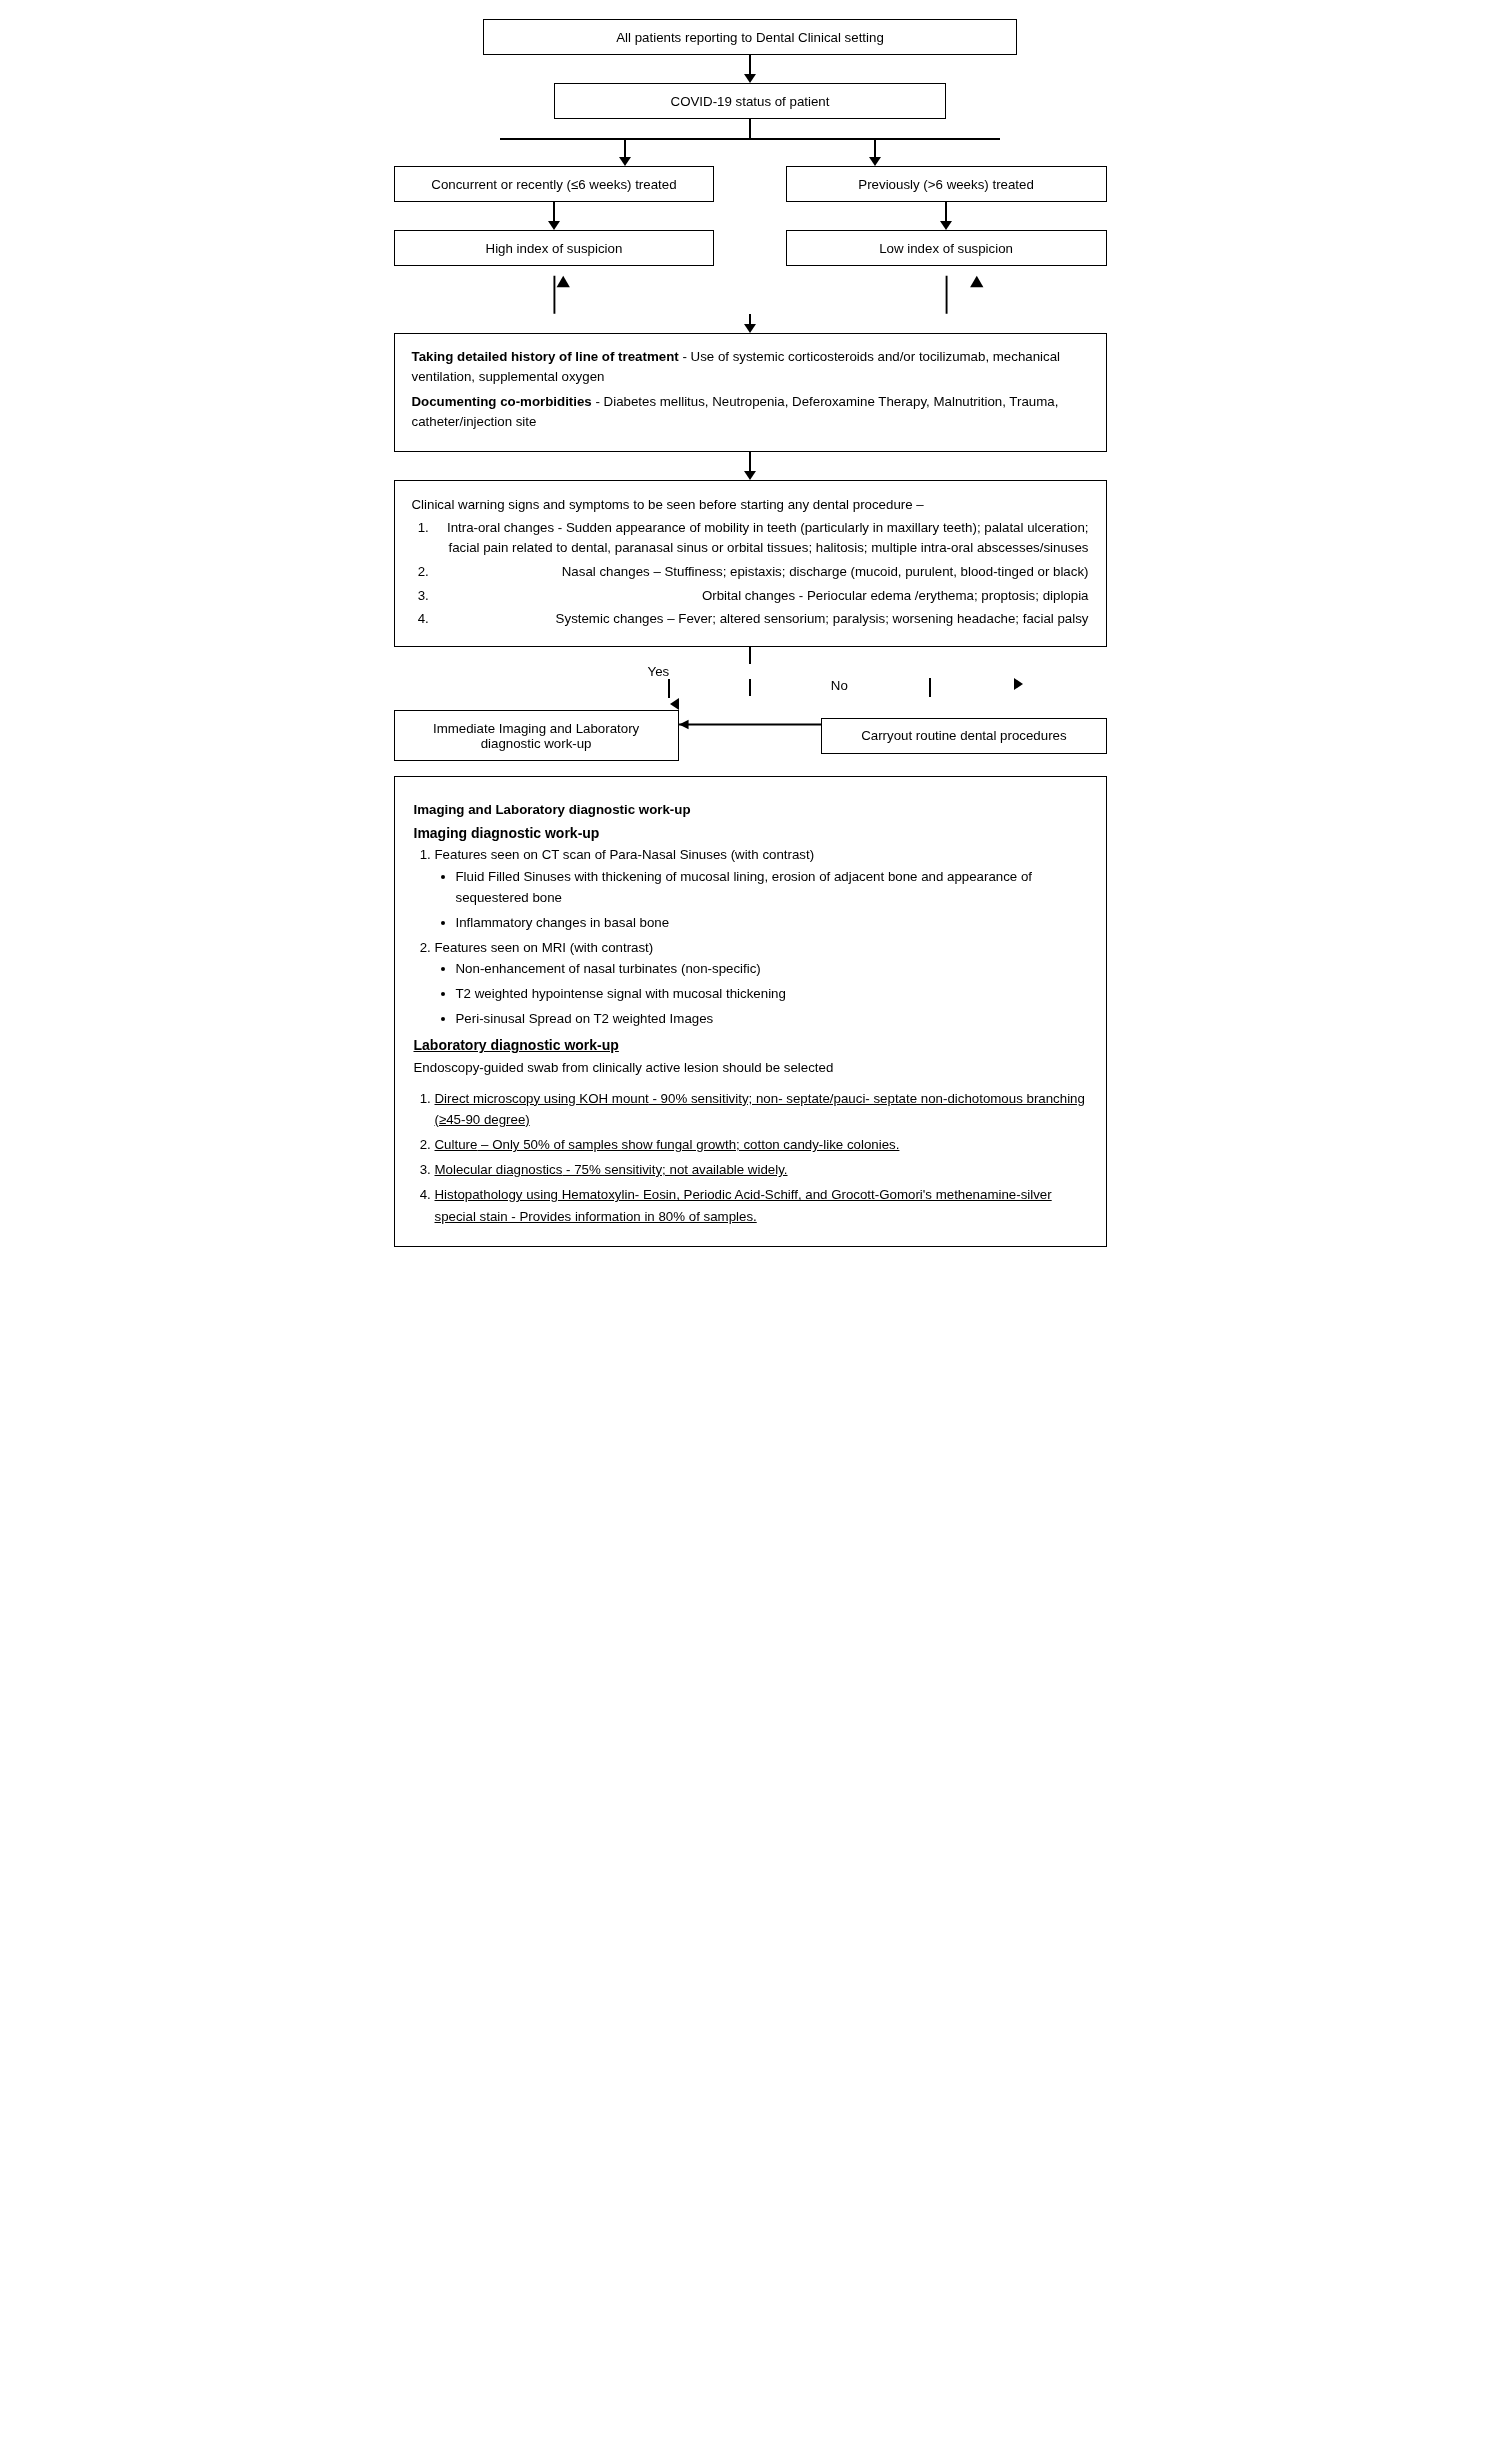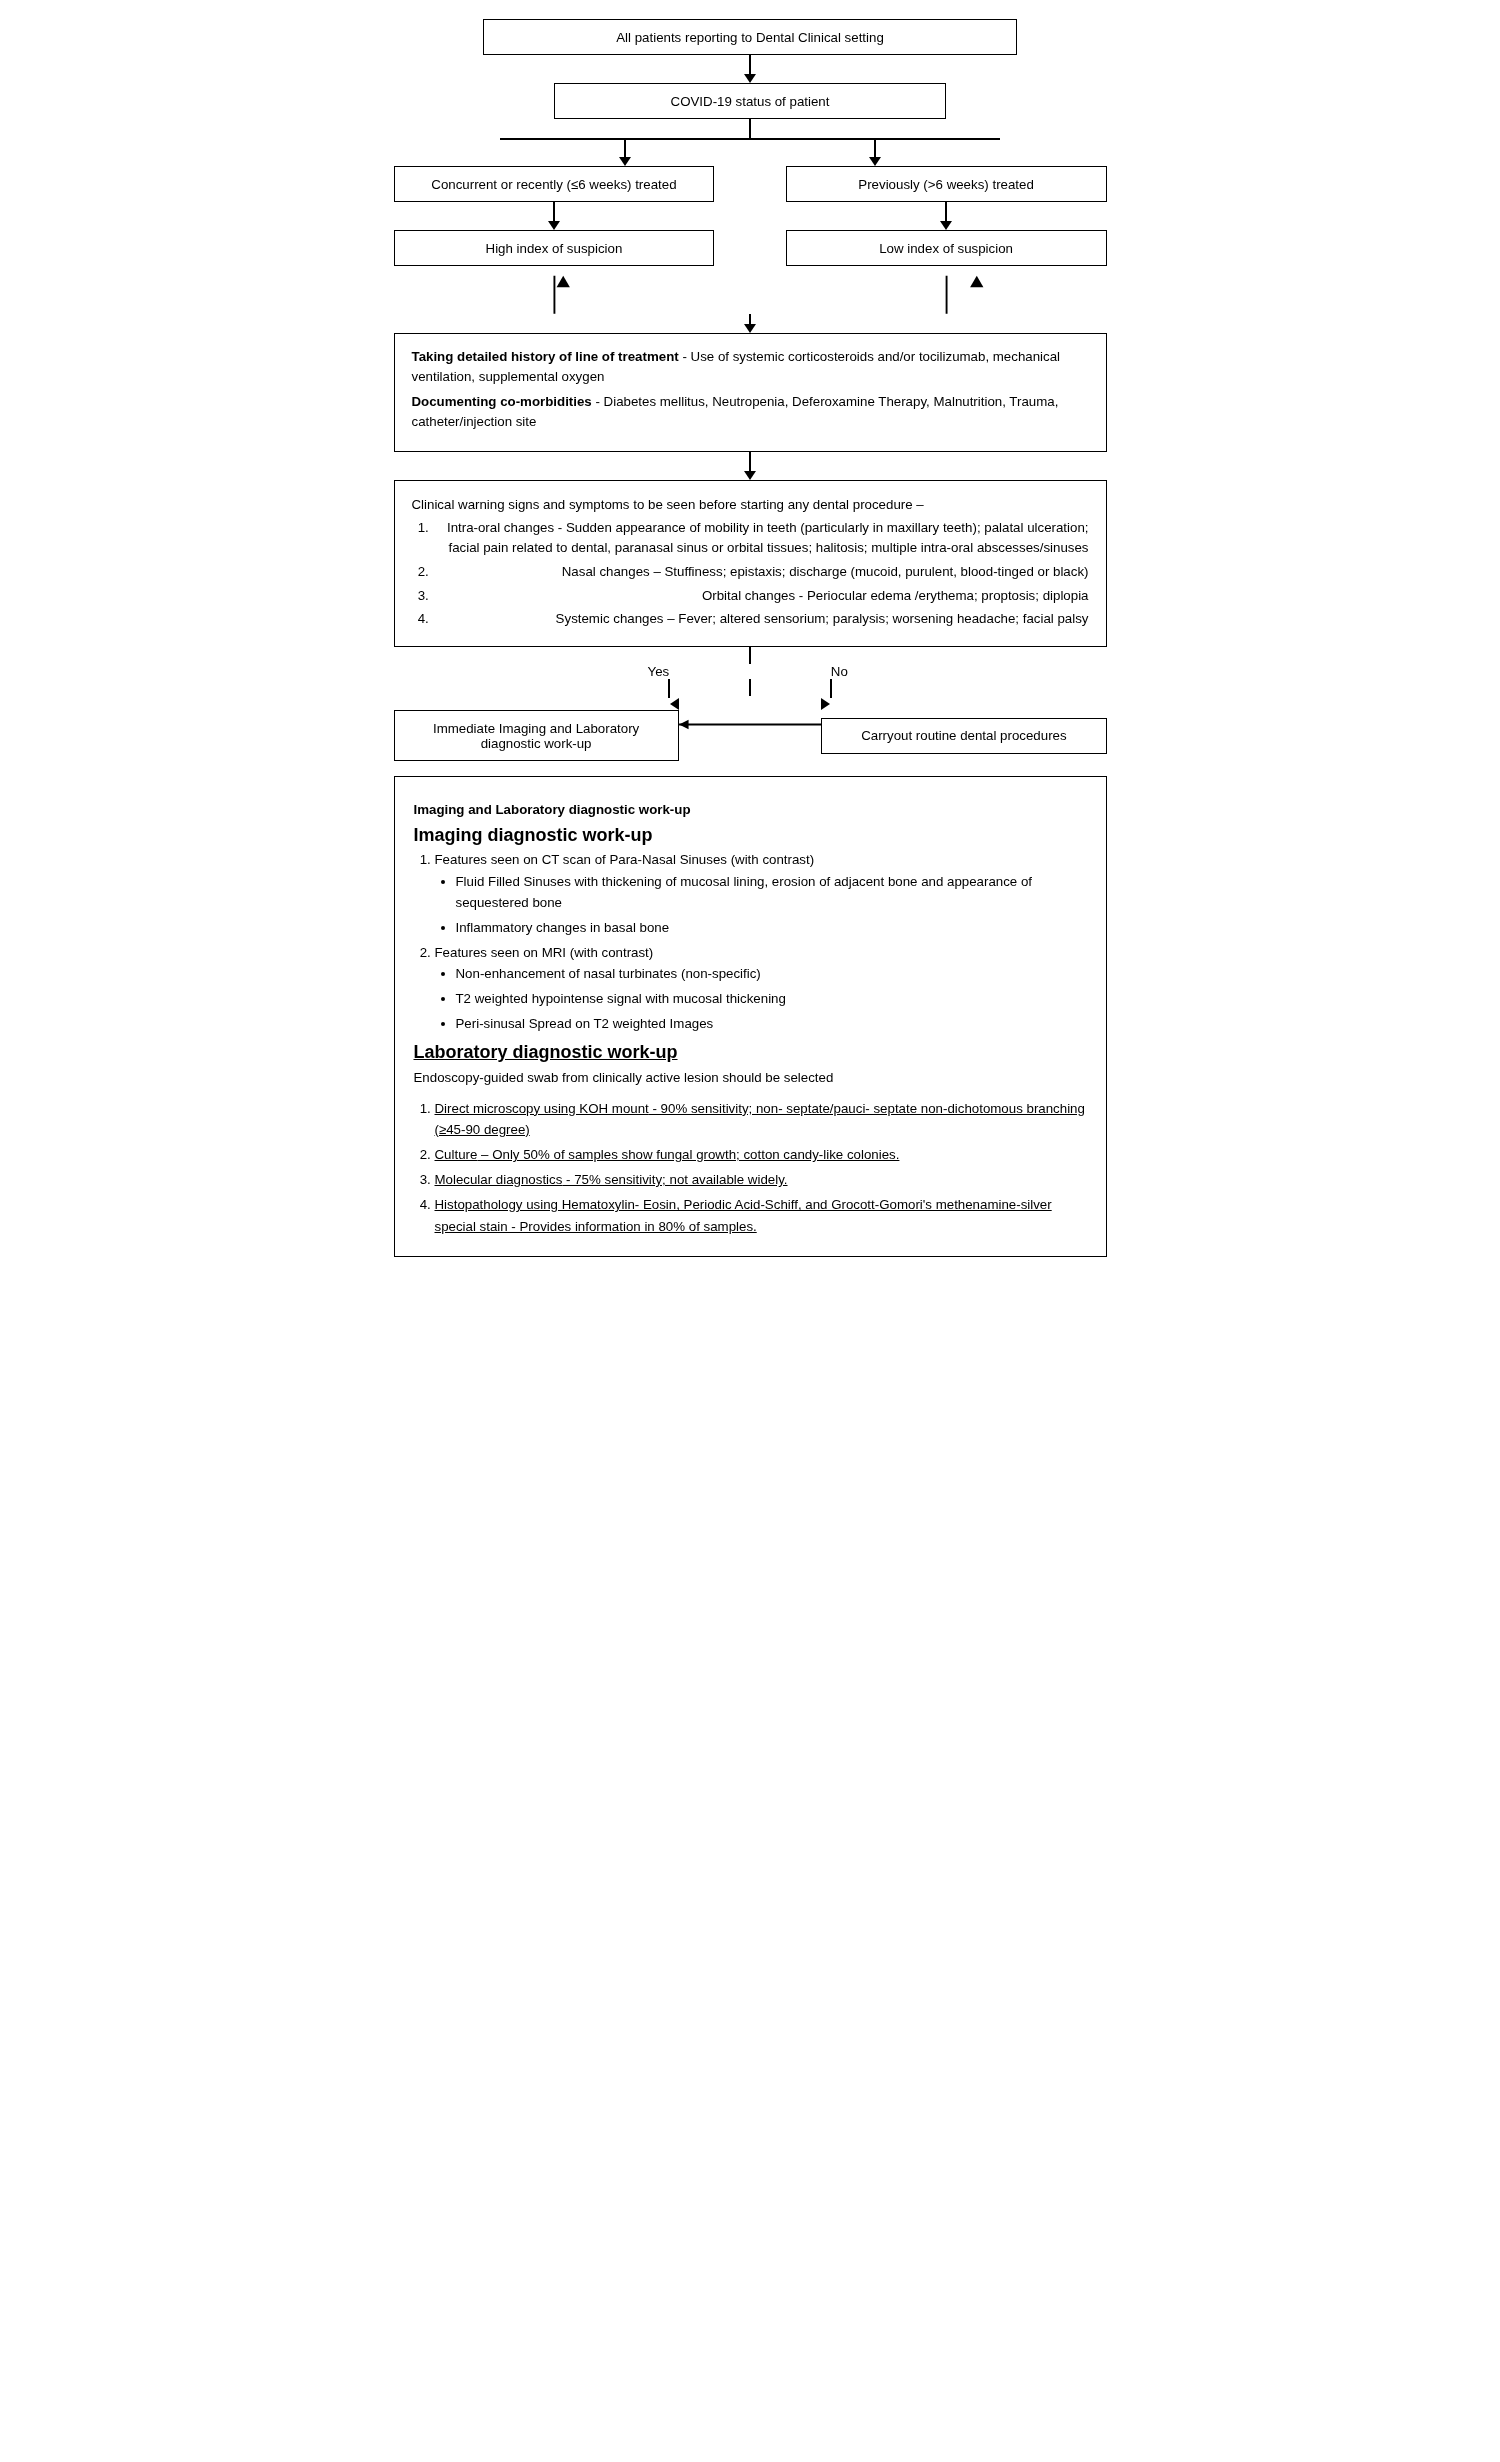--- a/index.html
+++ b/index.html
@@ -89,21 +89,21 @@
       width: 100%;
       text-align: left;
       margin-top: 9.5px;
     }
     .bottom-box p, .bottom-box li { line-height: 1.6; }
     .bottom-box ol { margin-left: 21px; }
     .bottom-box ul { margin-left: 21px; list-style-type: disc; }
     .bottom-box ul li { margin-bottom: 1.9px; }
     .bottom-box ol li { margin-bottom: 3.8px; }
     .bottom-box h3 { font-size: 13.3px; font-weight: bold; margin: 9.5px 0 5.7px 0; }
-    .bottom-box h4 { font-size: 18px; font-weight: bold; margin: 7.6px 0 3.8px 0; }
+    .bottom-box h4 { font-size: 14px; font-weight: bold; margin: 7.6px 0 3.8px 0; }
     .section-gap { margin-top: 9.5px; text-decoration: underline; }
     .vert-line-inner {
       width: 1.9px;
       background: #000;
     }
   </style>
 </head>
 <body>
 
 <div class="flowchart">
@@ -236,21 +236,21 @@
         </div>
         <div style="display:flex;width:100%;justify-content:flex-end;">
           <div style="width:0;height:0;border-top:6.7px solid transparent;border-bottom:6.7px solid transparent;border-right:9.5px solid #000;margin-right:0;"></div>
         </div>
       </div>
 
       <div style="display:flex;flex-direction:column;align-items:center;width:20%;">
         <div style="width:1.9px;height:17px;background:#000;"></div>
       </div>
 
-      <div style="display:flex;flex-direction:column;align-items:flex-start;width:40%;">
+      <div style="display:flex;flex-direction:row;align-items:flex-start;width:40%;">
         <div style="display:flex;width:100%;justify-content:flex-start;padding-left:9.5px;font-size:13.3px;">
           <span>No</span>
         </div>
         <div style="display:flex;width:100%;justify-content:flex-start;">
           <div style="width:1.9px;height:19px;background:#000;margin-left:8.6px;"></div>
         </div>
         <div style="display:flex;width:100%;justify-content:flex-start;">
           <div style="width:0;height:0;border-top:6.7px solid transparent;border-bottom:6.7px solid transparent;border-left:9.5px solid #000;margin-left:0;"></div>
         </div>
       </div>

